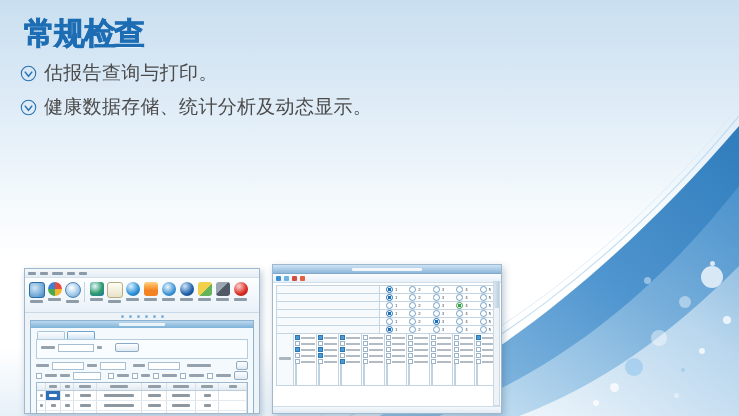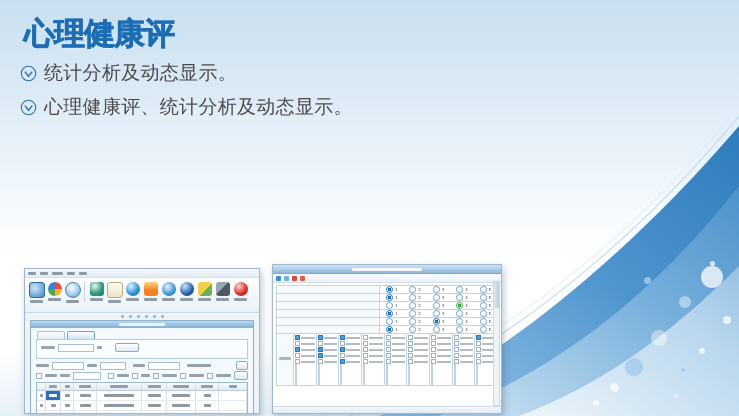--- a/index.html
+++ b/index.html
@@ -195,43 +195,43 @@
     <div class="bub" style="right:34px;bottom:62px;width:6px;height:6px;"></div>
     <div class="bub blu" style="right:96px;bottom:40px;width:18px;height:18px;"></div>
     <div class="bub" style="right:120px;bottom:24px;width:9px;height:9px;"></div>
     <div class="bub dim" style="right:60px;bottom:18px;width:5px;height:5px;"></div>
     <div class="bub" style="right:24px;bottom:150px;width:5px;height:5px;"></div>
     <div class="bub dim" style="right:88px;bottom:132px;width:7px;height:7px;"></div>
     <div class="bub" style="right:140px;bottom:10px;width:6px;height:6px;"></div>
     <div class="bub blu" style="right:54px;bottom:44px;width:4px;height:4px;"></div>
   </div>
 
-  <div class="title">心理健康评</div>
+  <div class="title">常规检查</div>
 
   <div class="bullets">
 
     <div class="bullet">
       <span class="bullet-icon">
         <svg width="17" height="17" viewBox="0 0 17 17">
           <circle cx="8.5" cy="8.5" r="7.2" fill="none" stroke="#2a72b2" stroke-width="1.1"></circle>
           <path d="M4.8,6.6 L8.5,11.2 L12.2,6.6" fill="none" stroke="#2a72b2" stroke-width="1.5"></path>
         </svg>
       </span>
-      <span class="bullet-text">统计分析及动态显示。</span>
+      <span class="bullet-text">估报告查询与打印。</span>
     </div>
 
 
     <div class="bullet">
       <span class="bullet-icon">
         <svg width="17" height="17" viewBox="0 0 17 17">
           <circle cx="8.5" cy="8.5" r="7.2" fill="none" stroke="#2a72b2" stroke-width="1.1"></circle>
           <path d="M4.8,6.6 L8.5,11.2 L12.2,6.6" fill="none" stroke="#2a72b2" stroke-width="1.5"></path>
         </svg>
       </span>
-      <span class="bullet-text">心理健康评、统计分析及动态显示。</span>
+      <span class="bullet-text">健康数据存储、统计分析及动态显示。</span>
     </div>
 
 
   </div>
 
   <div class="shot shot-left">
 
     <div class="app-menubar">
       <span class="menu-word"></span>
       <span class="menu-word"></span>

